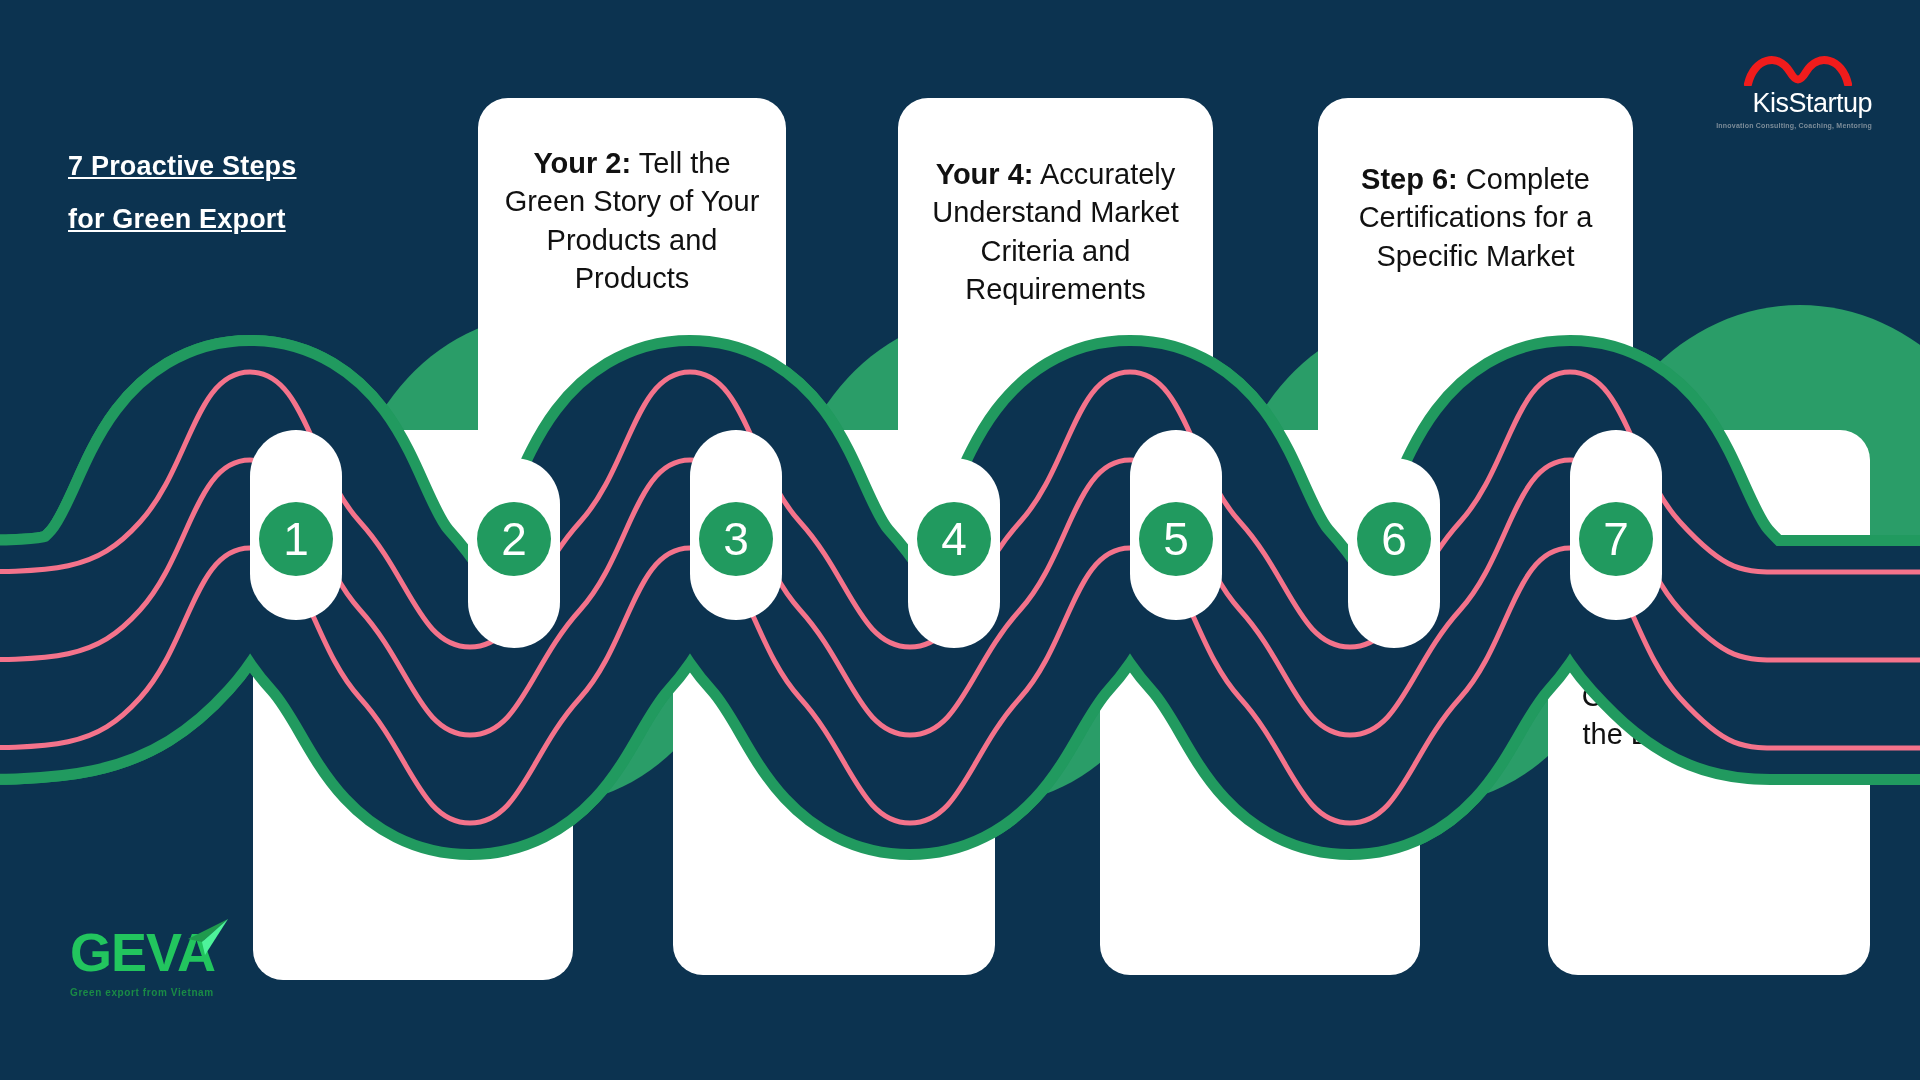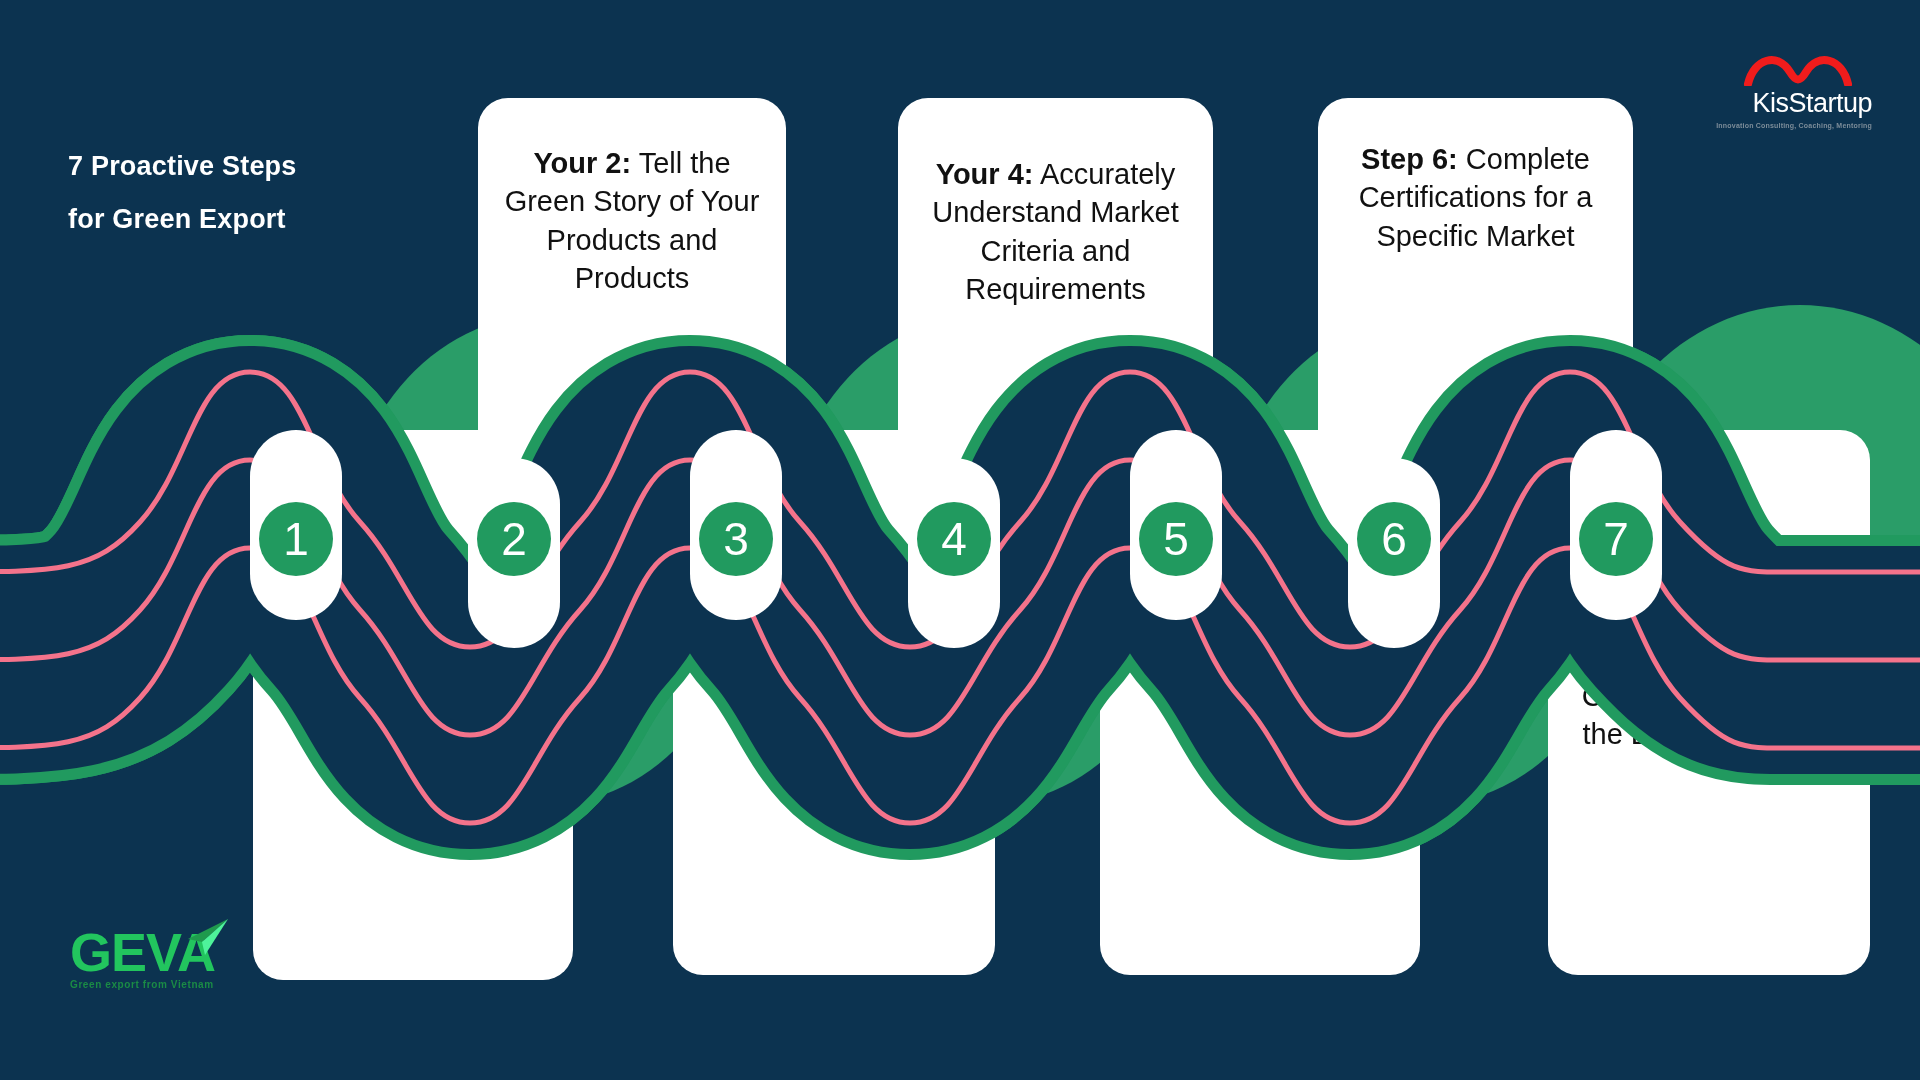--- a/index.html
+++ b/index.html
@@ -21,21 +21,21 @@
     position: absolute;
     left: 68px;
     top: 140px;
     width: 330px;
     color: #ffffff;
     font-size: 27px;
     font-weight: bold;
     line-height: 1.95;
     letter-spacing: 0.2px;
   }
-  #title .t-line { display: block; }
+  #title .t-line { display: block; text-decoration: underline; }
 
   
   .road-svg {
     position: absolute;
     left: 0;
     top: 0;
     width: 1920px;
     height: 1080px;
     pointer-events: none;
   }
@@ -91,21 +91,21 @@
   }
   #geva-logo .geva-word {
     font-size: 54px;
     font-weight: bold;
     color: #22c55e;
     letter-spacing: -1px;
     line-height: 1;
     font-family: "Liberation Sans", sans-serif;
   }
   #geva-logo .geva-tag {
-    margin-top: 0;
+    margin-top: 8px;
     font-size: 10px;
     font-weight: bold;
     color: #1a8b45;
     letter-spacing: 0.6px;
     font-family: "Liberation Sans", sans-serif;
   }
   #geva-logo .plane {
     position: absolute;
     left: 112px;
     top: -8px;
@@ -208,21 +208,21 @@
   </div>
 
   <div class="card top" style="left:898px; top:98px; width:315px; height:520px; padding-top:57px;">
     <span class="txt"><b class="lead">Your 4:</b><span> Accurately Understand Market Criteria and Requirements</span></span>
   </div>
 
   <div class="card bottom" style="left:1100px; top:430px; width:320px; height:545px; padding-top:170px;">
     <span class="txt"><b class="lead">Step 5:</b><span> Negotiate and Make Investment Decisions</span></span>
   </div>
 
-  <div class="card top" style="left:1318px; top:98px; width:315px; height:520px; padding-top:42px;">
+  <div class="card top" style="left:1318px; top:98px; width:315px; height:520px; padding-top:62px;">
     <span class="txt"><b class="lead">Step 6:</b><span> Complete Certifications for a Specific Market</span></span>
   </div>
 
   <div class="card bottom" style="left:1548px; top:430px; width:322px; height:545px; padding-top:170px;">
     <span class="txt"><b class="lead">Step 7:</b><span> Expand the Market – Continuously Adjust the Business Model</span></span>
   </div>
 
   <svg id="road-over" class="road-svg" viewBox="0 0 1920 1080">
     <g clip-path="url(#clip-stage)">
       <use href="#wavepath" fill="none" stroke="#219a5f" stroke-width="250" stroke-linecap="butt"></use>

